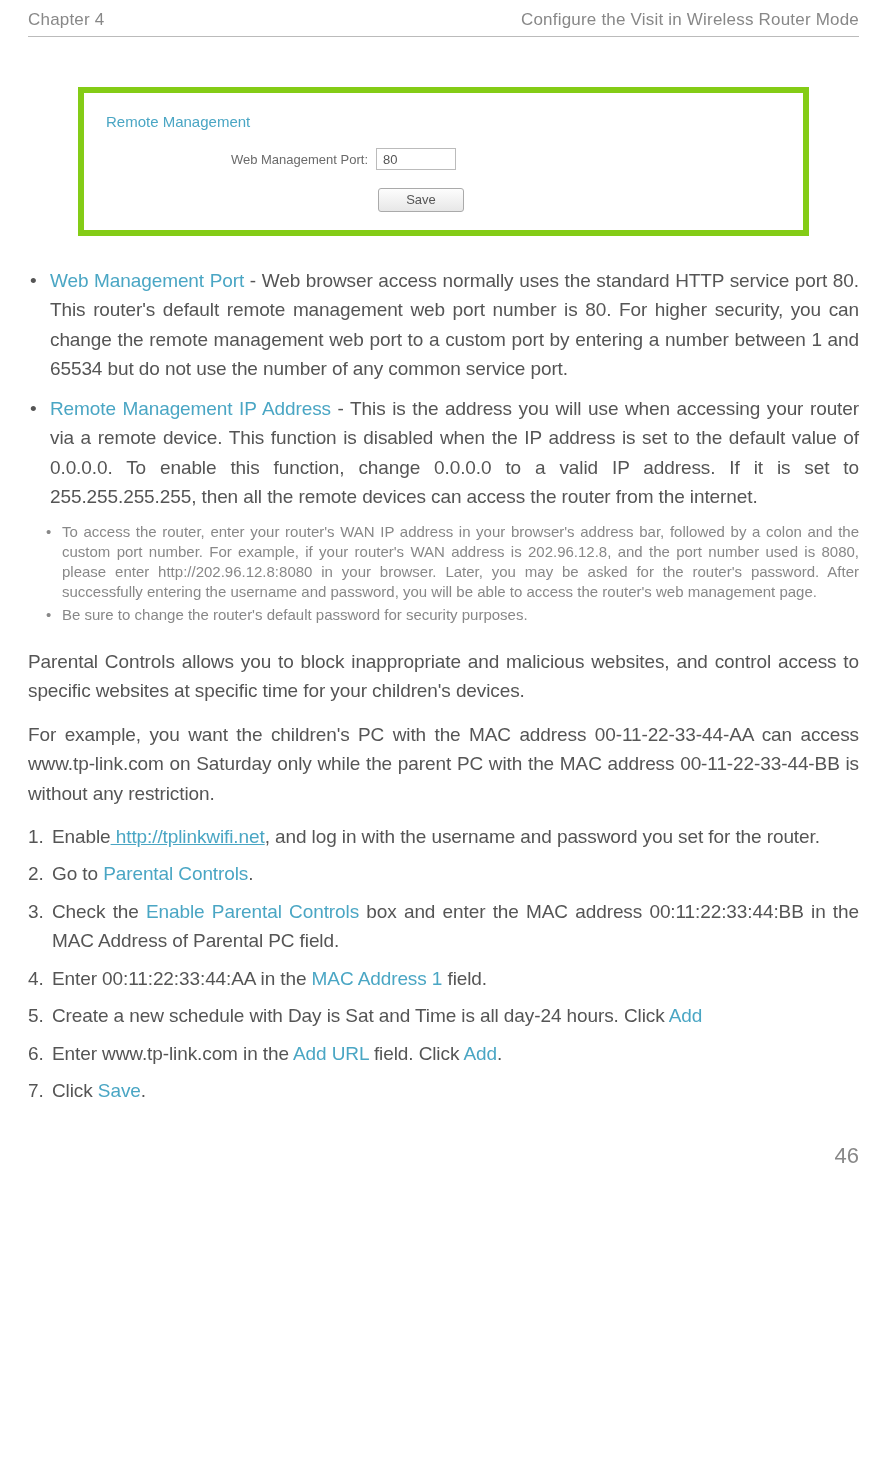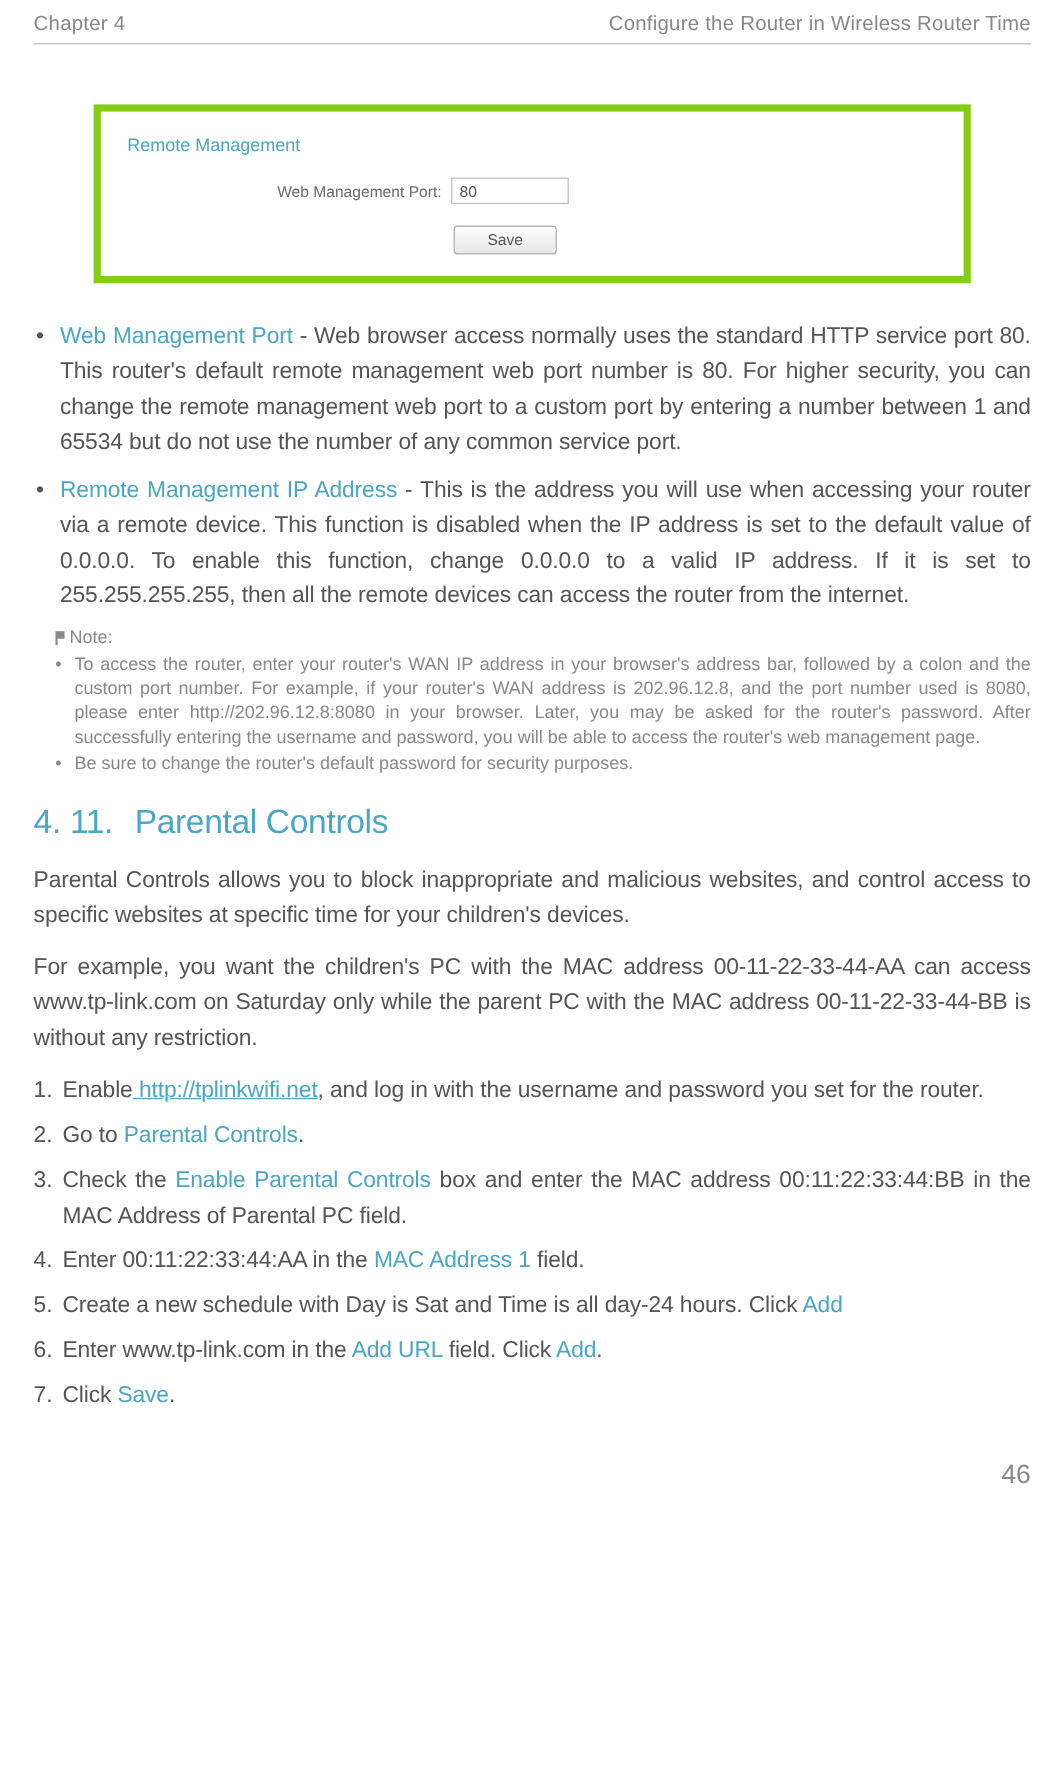--- a/index.html
+++ b/index.html
@@ -42,21 +42,21 @@
     margin-top: 16px;
   }
   .ss-label {
     width: 270px;
     text-align: right;
     padding-right: 8px;
   }
   .ss-input {
     border: 1px solid #bbb;
     height: 22px;
-    width: 98px;
+    width: 80px;
     padding: 2px 6px;
     font-size: 13px;
     background: #fff;
     color: #555;
   }
   .ss-hint {
     margin-left: 10px;
     color: #555;
   }
   .ss-save {
@@ -151,21 +151,21 @@
     padding-right: 28px;
     padding-bottom: 8px;
   }
 </style>
 </head>
 <body>
 
 <div class="page">
   <div class="header">
     <span>Chapter 4</span>
-    <span>Configure the Router in Wireless Router Time</span>
+    <span>Configure the Visit in Wireless Router Mode</span>
   </div>
 
   <div class="screenshot">
     <div class="ss-title">Remote Management</div>
     <div class="ss-row">
       <div class="ss-label">Web Management Port:</div>
       <input class="ss-input" value="80" style="">
     </div>
     <div class="ss-save">Save</div>
   </div>
@@ -178,37 +178,30 @@
   </div>
 
   <div class="bullet-item">
     <div class="bullet-mark">•</div>
     <div class="bullet-body">
       <span class="term">Remote Management IP Address</span><span> - This is the address you will use when accessing your router via a remote device. This function is disabled when the IP address is set to the default value of 0.0.0.0. To enable this function, change 0.0.0.0 to a valid IP address. If it is set to 255.255.255.255, then all the remote devices can access the router from the internet.</span>
     </div>
   </div>
 
   <div class="note-block">
-    <div class="note-title">
-      <span class="flag-icon"></span>
-      <span>Note:</span>
-    </div>
     <div class="note-sub">
       <div class="nm">•</div>
       <div>To access the router, enter your router's WAN IP address in your browser's address bar, followed by a colon and the custom port number. For example, if your router's WAN address is 202.96.12.8, and the port number used is 8080, please enter http://202.96.12.8:8080 in your browser. Later, you may be asked for the router's password. After successfully entering the username and password, you will be able to access the router's web management page.</div>
     </div>
     <div class="note-sub">
       <div class="nm">•</div>
       <div>Be sure to change the router's default password for security purposes.</div>
     </div>
   </div>
 
-  <h2 class="section-heading">
-    <span class="num">4. 11.</span><span>Parental Controls</span>
-  </h2>
 
   <p class="body-p">Parental Controls allows you to block inappropriate and malicious websites, and control access to specific websites at specific time for your children's devices.</p>
   <p class="body-p">For example, you want the children's PC with the MAC address 00-11-22-33-44-AA can access www.tp-link.com on Saturday only while the parent PC with the MAC address 00-11-22-33-44-BB is without any restriction.</p>
 
   <div class="ol-item">
     <div class="ol-num">1.</div>
     <div class="ol-body">
       <span>Enable</span><span class="link"> http://tplinkwifi.net</span><span>, and log in with the username and password you set for the router.</span>
     </div>
   </div>

